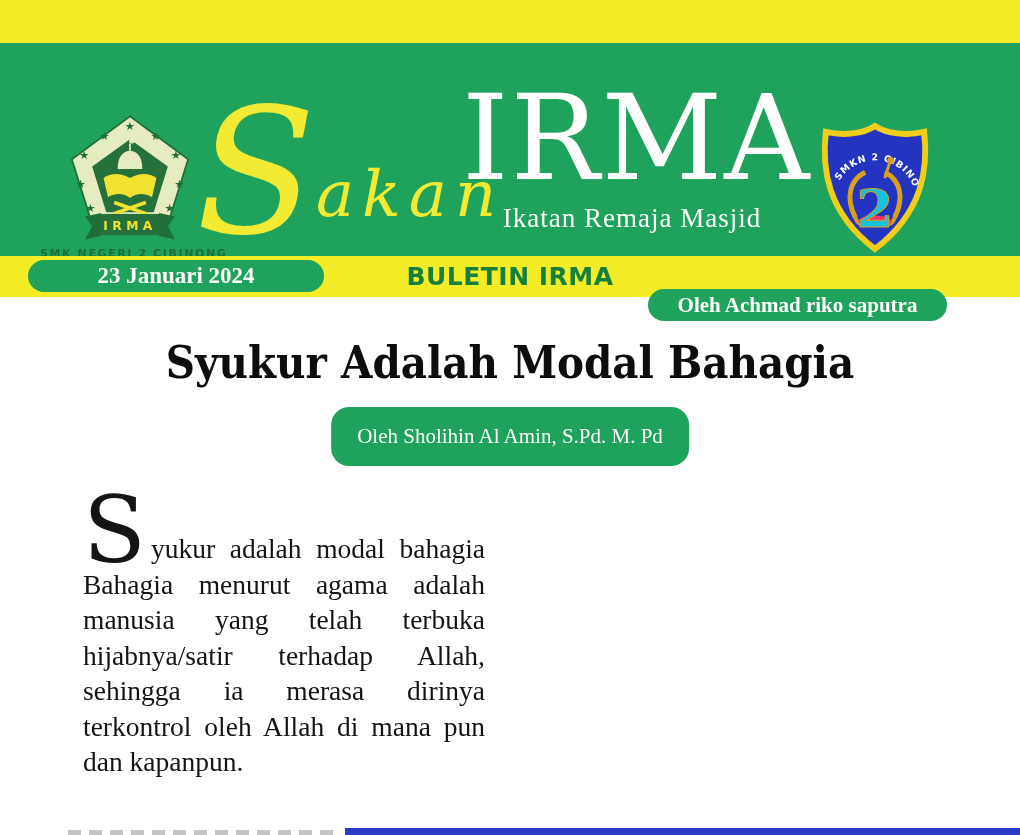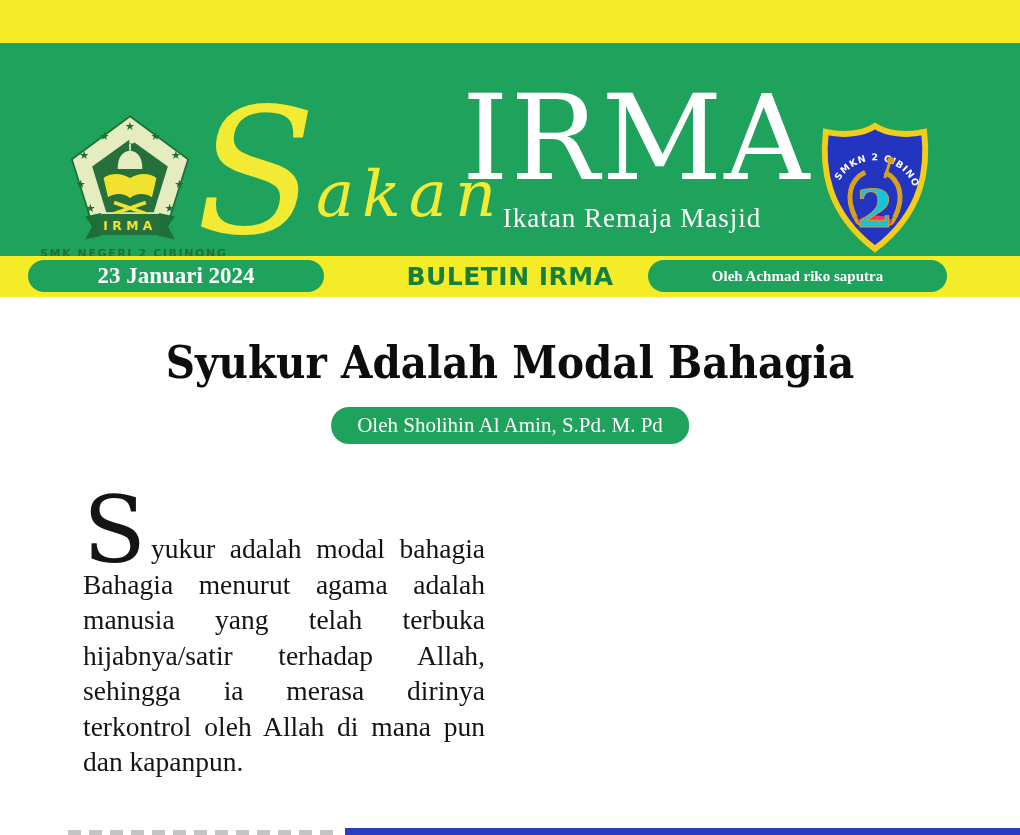--- a/index.html
+++ b/index.html
@@ -28,32 +28,32 @@
                font-size:118px;line-height:130px;letter-spacing:2px;}
   .brand-sub{margin-top:0;font-size:27px;letter-spacing:1px;}
 
   
   .logo-right{position:absolute;left:816px;top:78px;}
 
   
   .pill{position:absolute;top:260px;height:32px;background:#1FA25B;border-radius:16px;
         color:#fff;font-size:23px;display:flex;align-items:center;justify-content:center;font-weight:bold;}
   .pill-date{left:28px;width:296px;}
-  .pill-author{left:648px;width:299px;font-size:15px;}
+  .pill-author{left:648px;width:299px;font-size:21px;margin-top:29px;}
   .bulletin{position:absolute;left:0;right:0;top:262px;text-align:center;
             font-family:"DejaVu Sans",sans-serif;font-weight:bold;font-size:25px;
             letter-spacing:.5px;color:#15803d;}
 
   
   .article-title{position:absolute;left:0;right:0;top:340px;margin:0;text-align:center;
                  font-family:"DejaVu Serif",serif;font-weight:bold;font-size:45px;line-height:1;
                  color:#0d0d0d;transform:scaleX(.9);transform-origin:center;}
   .byline-pill{position:absolute;left:50%;top:407px;transform:translateX(-50%);
                background:#1FA25B;border-radius:18px;color:#fff;font-size:21px;
-               padding:6px 26px;white-space:nowrap;}
+               padding:17px 26px;white-space:nowrap;}
 
   .columns{position:absolute;left:68px;top:512px;display:grid;
            grid-template-columns:432px 432px;column-gap:35px;}
   .columns p{margin:15px;font-size:27.5px;line-height:35.5px;text-align:justify;color:#141414;}
   .initial{font-family:"DejaVu Serif",serif;font-size:92px;line-height:0;
            margin-right:5px;position:relative;top:4px;}
 
   
   .cutoff-frags{position:absolute;left:68px;top:830px;width:265px;height:5px;opacity:.5;
     background:repeating-linear-gradient(90deg,#8a8a8a 0 13px,transparent 13px 21px);}

